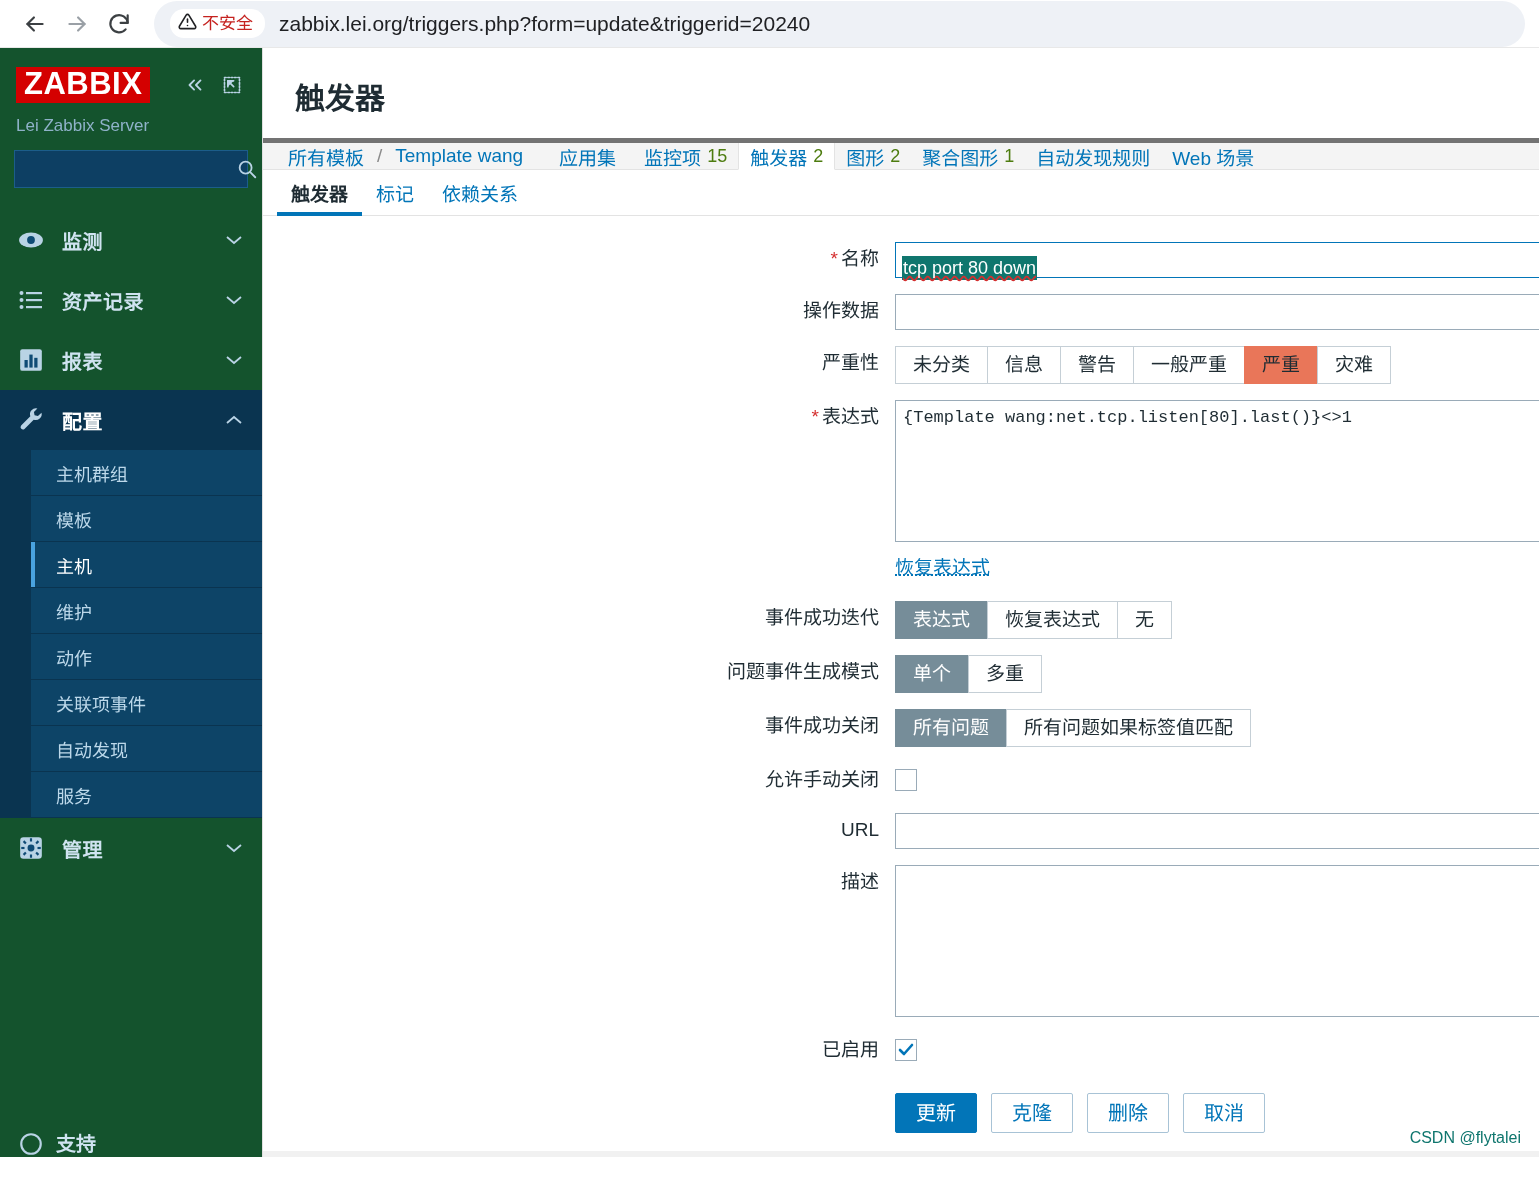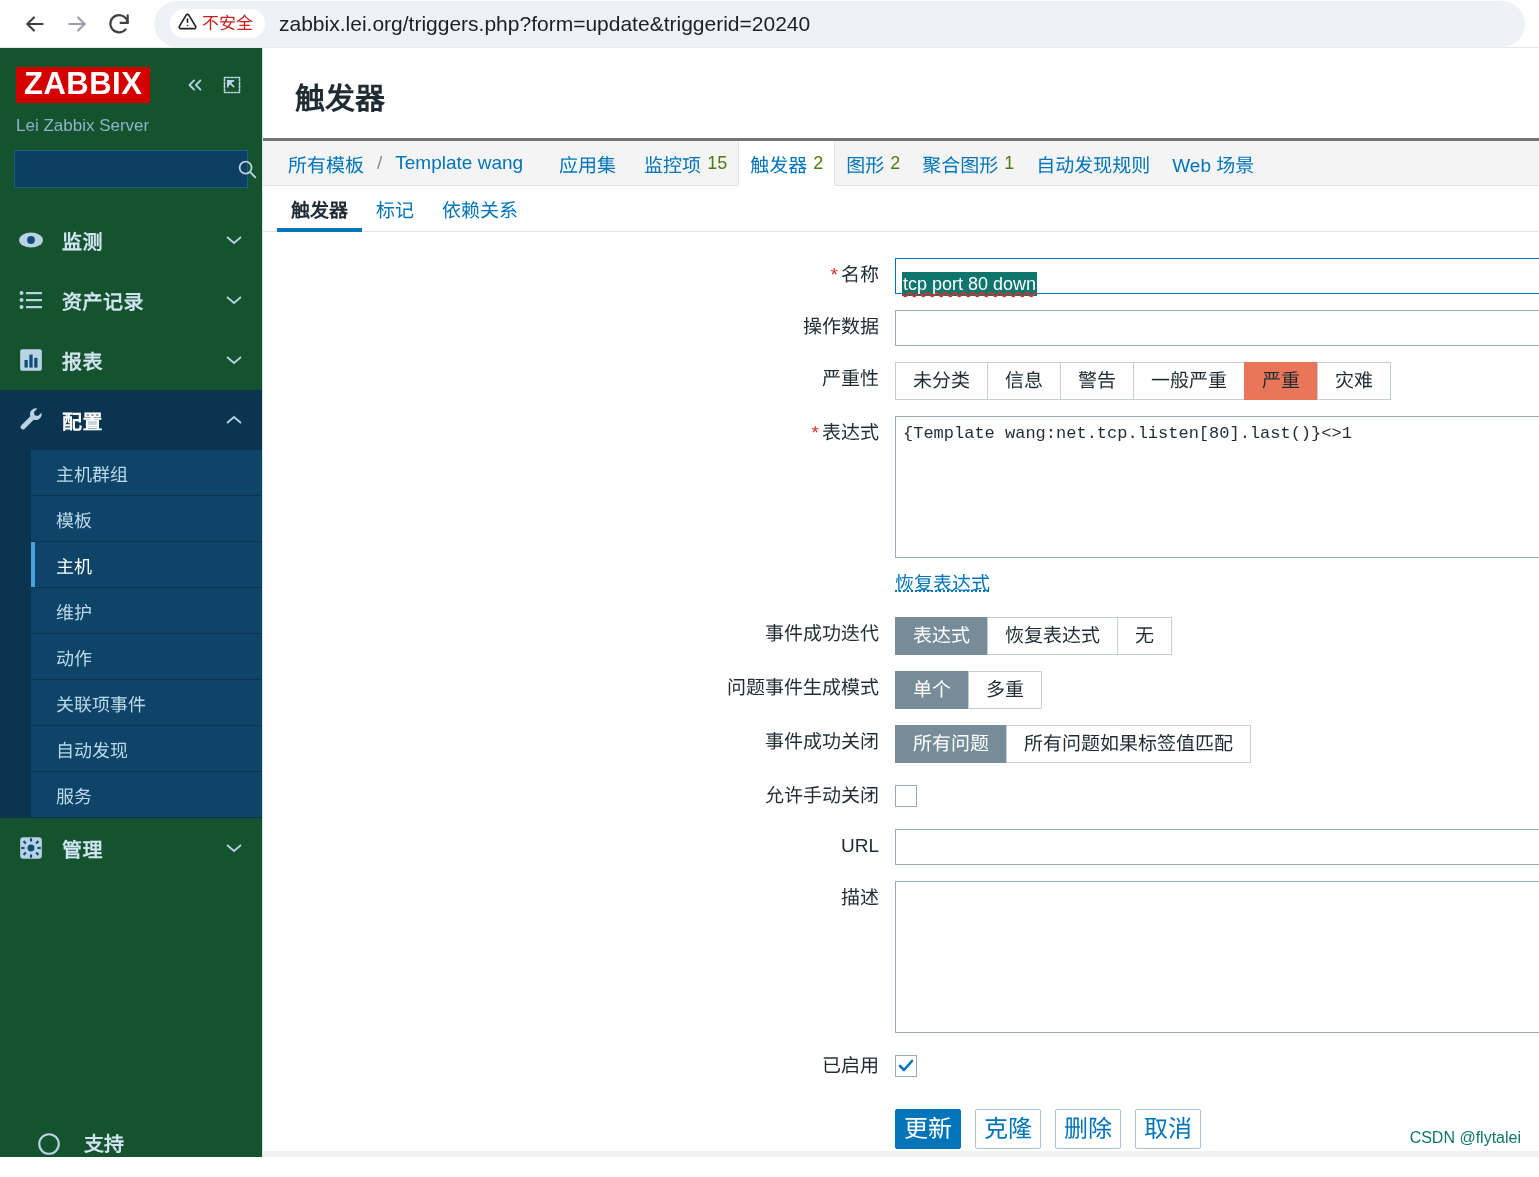--- a/index.html
+++ b/index.html
@@ -178,22 +178,22 @@
     position: absolute;
     left: 0; top: 0; bottom: 0;
     width: 4px;
     background: #4aa3df;
   }
   .sb-bottom-partial {
     position: absolute;
     bottom: 0; left: 0; right: 0;
     height: 42px;
     display: flex; align-items: flex-end;
-    padding: 0 20px 0 36px;
-    gap: 22px;
+    padding: 0 20px 0 18px;
+    gap: 12px;
     overflow: hidden;
   }
   .sb-bottom-partial .ico { color: #b9d3e5; display:flex; }
   .sb-bottom-partial .lbl { font-size: 20px; color:#cfe3f0; font-weight: bold; }
 
   
   .main {
     flex: 1 1 auto;
     background: #ffffff;
     overflow: hidden;
@@ -201,23 +201,23 @@
     border-left: 1px solid #e0e0e0;
   }
   .page-title {
     font-size: 30px;
     font-weight: bold;
     color: #1f2c33;
     padding: 26px 0 20px 32px;
   }
   .breadcrumb-bar {
     background: #f4f4f4;
-    border-top: 3px solid #737373;
+    border-top: 5px solid #737373;
     border-bottom: 1px solid #e3e3e3;
-    height: 48px;
+    height: 32px;
     display: flex;
     align-items: stretch;
     padding-left: 14px;
     text-align: right;
   }
   .bc-link {
     display: flex; align-items: center;
     font-size: 19px;
     color: #0275b8;
     padding: 0 11px;
@@ -376,23 +376,23 @@
     display: inline-flex;
     align-items: center; justify-content: center;
     cursor: pointer;
     margin-top: 6px;
   }
   .cb svg { display: none; }
   .cb.checked svg { display: block; }
 
   .btn-row { display: flex; gap: 14px; margin-top: 10px; }
   .btn {
-    font-size: 24px;
+    font-size: 20px;
     height: 40px;
-    padding: 0 8px;
+    padding: 0 20px;
     cursor: pointer;
     font-family: inherit;
     border-radius: 2px;
     line-height: 38px;
   }
   .btn-primary { background: #0275b8; color: #fff; border: 1px solid #0275b8; }
   .btn-secondary { background: #ffffff; color: #0275b8; border: 1px solid #a8c3d6; }
 
   .watermark {
     position: absolute;

